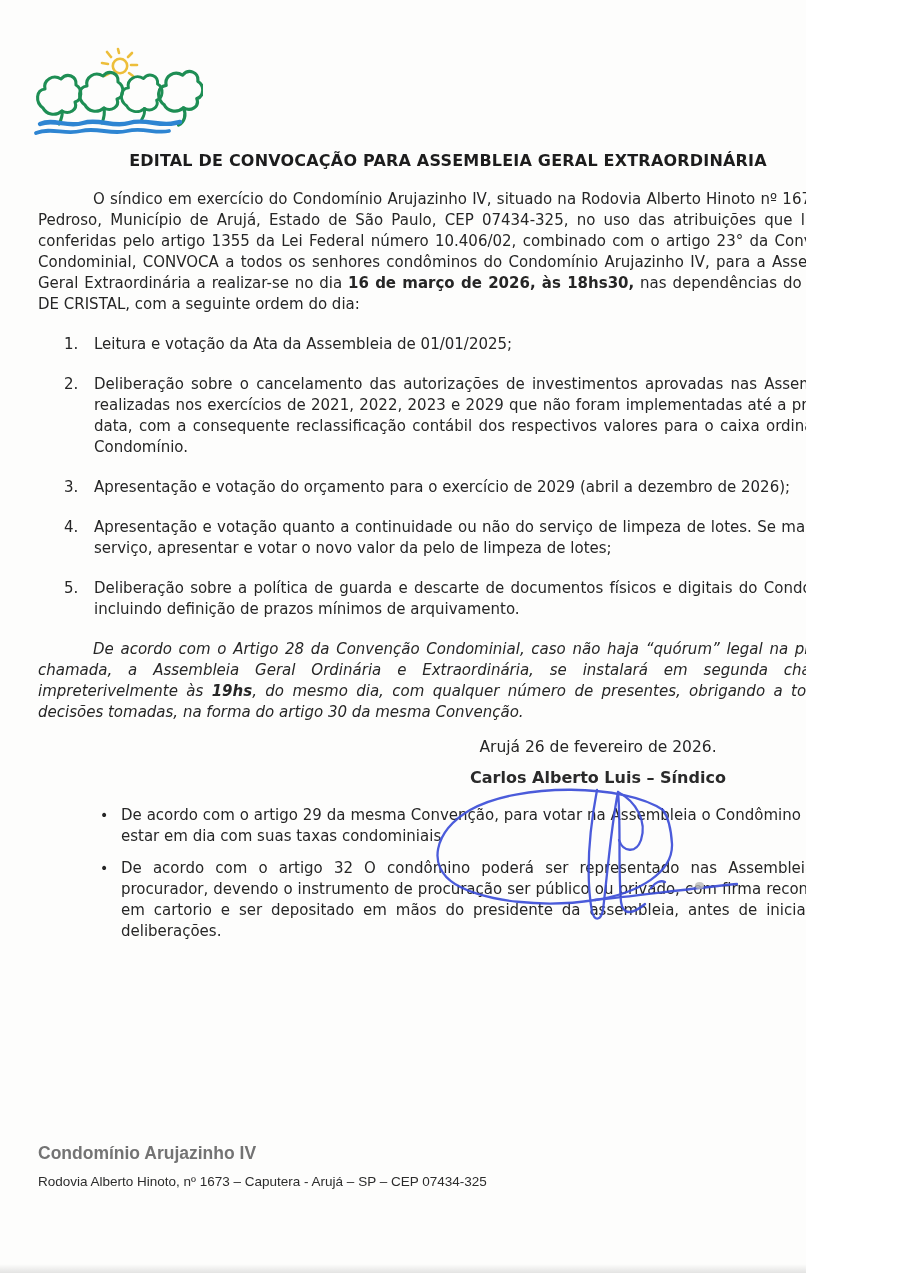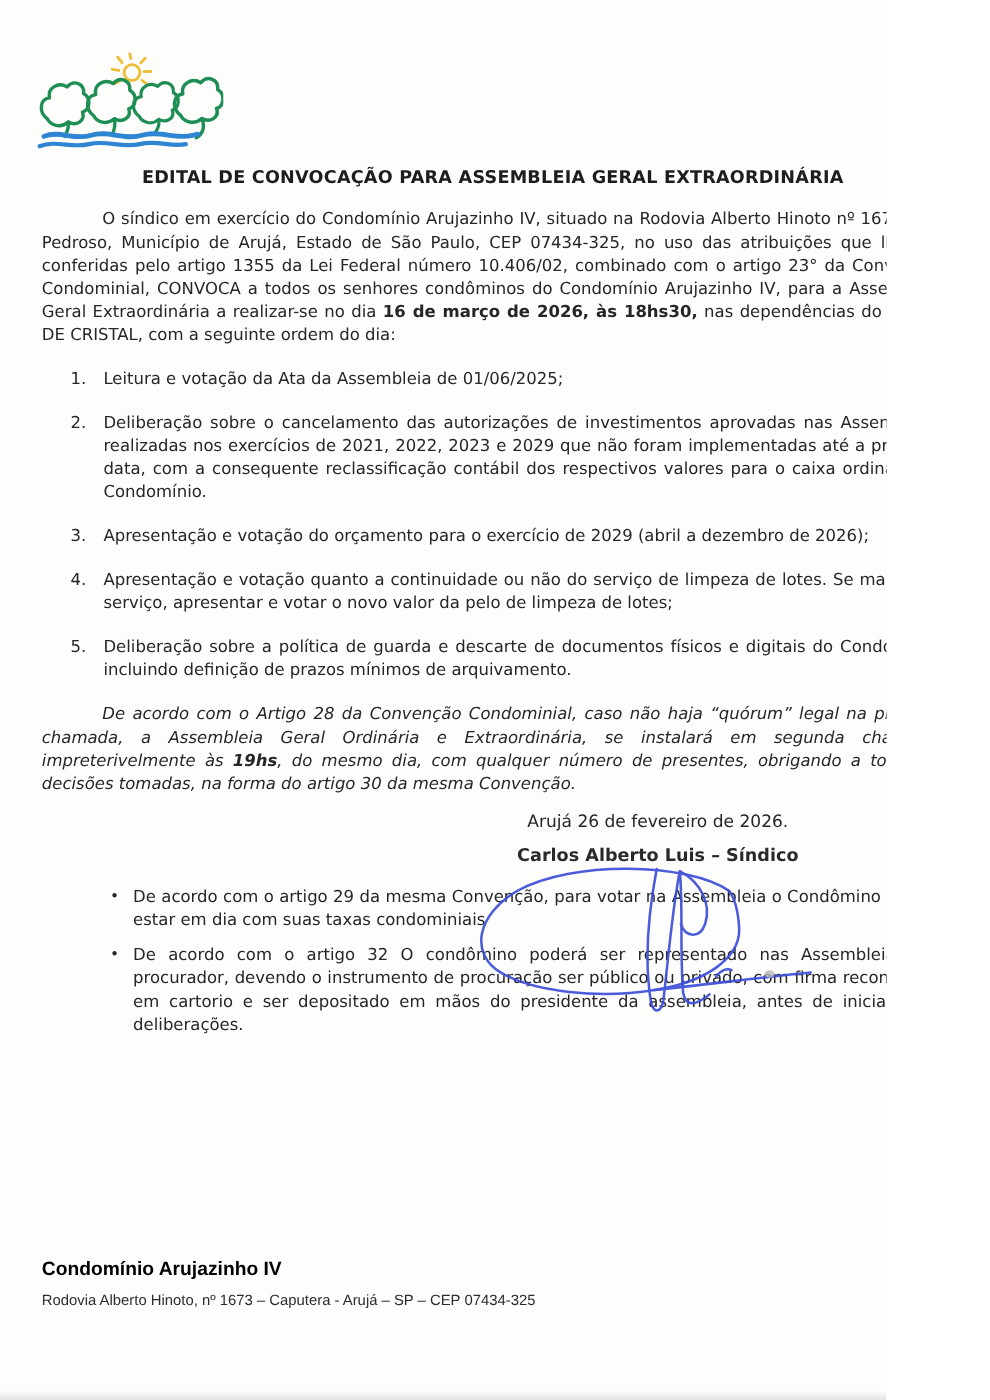--- a/index.html
+++ b/index.html
@@ -32,21 +32,21 @@
   ol.agenda li::before{content:counter(it) ".";position:absolute;left:0;top:0;}
   .info{margin-top:20px;}
   .second-call{margin-top:12px;font-style:italic;}
   .sign-block{margin:14px 0 0 300px;width:520px;text-align:center;}
   .date-line{font-size:15.5px;text-align:center;}
   .signatory{font-size:16px;font-weight:bold;text-align:center;margin-top:9px;color:#2a2a2a;}
   ul.notes{list-style:none;margin:17px 0 0 57px;padding:0;}
   ul.notes li{position:relative;padding-left:26px;margin-bottom:11px;text-align:justify;}
   ul.notes li::before{content:"•";position:absolute;left:5px;top:0;font-size:14px;}
   .footer{position:absolute;left:38px;top:1143px;font-family:"Liberation Sans",sans-serif;}
-  .footer-name{font-size:17.5px;font-weight:bold;color:#000000;margin:0 0 10px 0;}
+  .footer-name{font-size:17.5px;font-weight:bold;color:#737373;margin:0 0 10px 0;}
   .footer-line{font-size:13.5px;color:#2c2c2c;margin:0 0 4px 0;text-align:center;}
   .footer-email{color:#1353c8;text-decoration:underline;}
   .sig-svg{position:absolute;left:425px;top:772px;width:330px;height:158px;pointer-events:none;}
   .sig-dot{position:absolute;left:695px;top:882px;width:9px;height:7px;border-radius:50%;
     background:#b9b9b6;opacity:.8;}
 </style>
 </head>
 <body>
 
 <div class="page">
@@ -86,21 +86,21 @@
     </g>
   </svg>
 
   <div class="doc">
 
     <h1 class="title">EDITAL DE CONVOCAÇÃO PARA ASSEMBLEIA GERAL EXTRAORDINÁRIA</h1>
 
     <p class="intro indent"><span>O síndico em exercício do Condomínio Arujazinho IV, situado na Rodovia Alberto Hinoto nº 1673, Vila Pedroso, Município de Arujá, Estado de São Paulo, CEP 07434-325, no uso das atribuições que lhe são conferidas pelo artigo 1355 da Lei Federal número 10.406/02, combinado com o artigo 23° da Convenção Condominial, CONVOCA a todos os senhores condôminos do Condomínio Arujazinho IV, para a Assembleia Geral Extraordinária a realizar-se no dia </span><span class="b">16 de março de 2026, às 18hs30,</span><span> nas dependências do SALÃO DE CRISTAL, com a seguinte ordem do dia:</span></p>
 
     <ol class="agenda">
-      <li>Leitura e votação da Ata da Assembleia de 01/06/2025;</li>
+      <li>Leitura e votação da Ata da Assembleia de 01/01/2025;</li>
       <li>Deliberação sobre o cancelamento das autorizações de investimentos aprovadas nas Assembleias realizadas nos exercícios de 2021, 2022, 2023 e 2029 que não foram implementadas até a presente data, com a consequente reclassificação contábil dos respectivos valores para o caixa ordinário do Condomínio.</li>
       <li>Apresentação e votação do orçamento para o exercício de 2029 (abril a dezembro de 2026);</li>
       <li>Apresentação e votação quanto a continuidade ou não do serviço de limpeza de lotes. Se mantido o serviço, apresentar e votar o novo valor da pelo de limpeza de lotes;</li>
       <li>Deliberação sobre a política de guarda e descarte de documentos físicos e digitais do Condomínio, incluindo definição de prazos mínimos de arquivamento.</li>
     </ol>
 
 
     <p class="second-call indent"><span>De acordo com o Artigo 28 da Convenção Condominial, caso não haja “quórum” legal na primeira chamada, a Assembleia Geral Ordinária e Extraordinária, se instalará em segunda chamada, impreterivelmente às </span><span class="b">19hs</span><span>, do mesmo dia, com qualquer número de presentes, obrigando a todos as decisões tomadas, na forma do artigo 30 da mesma Convenção.</span></p>
 
     <div class="sign-block">

